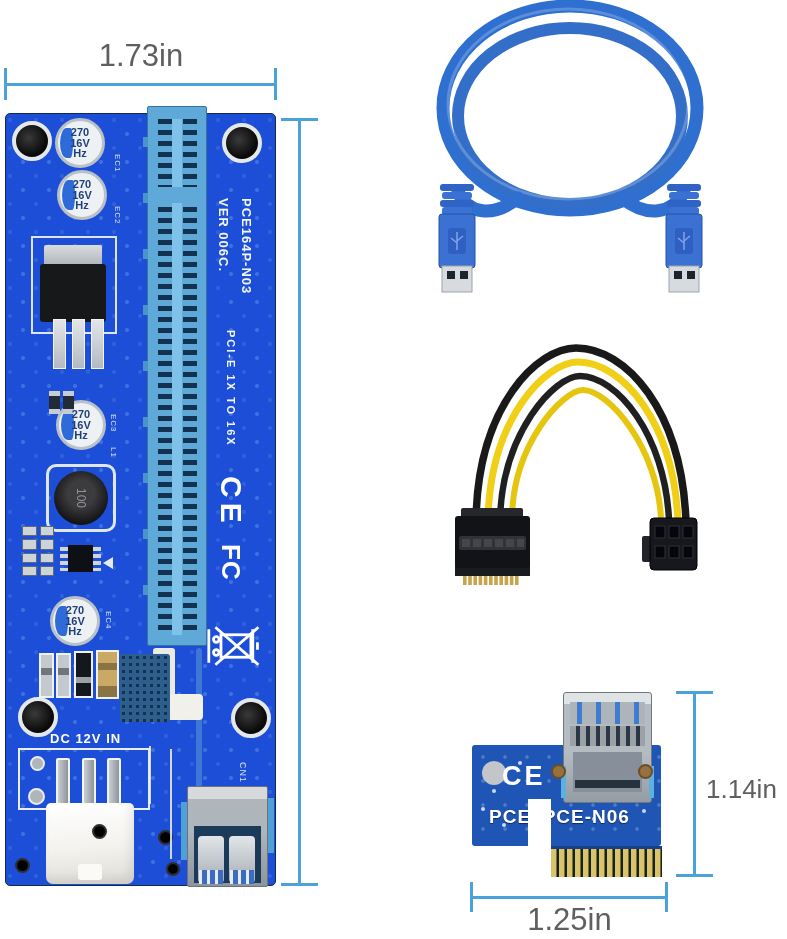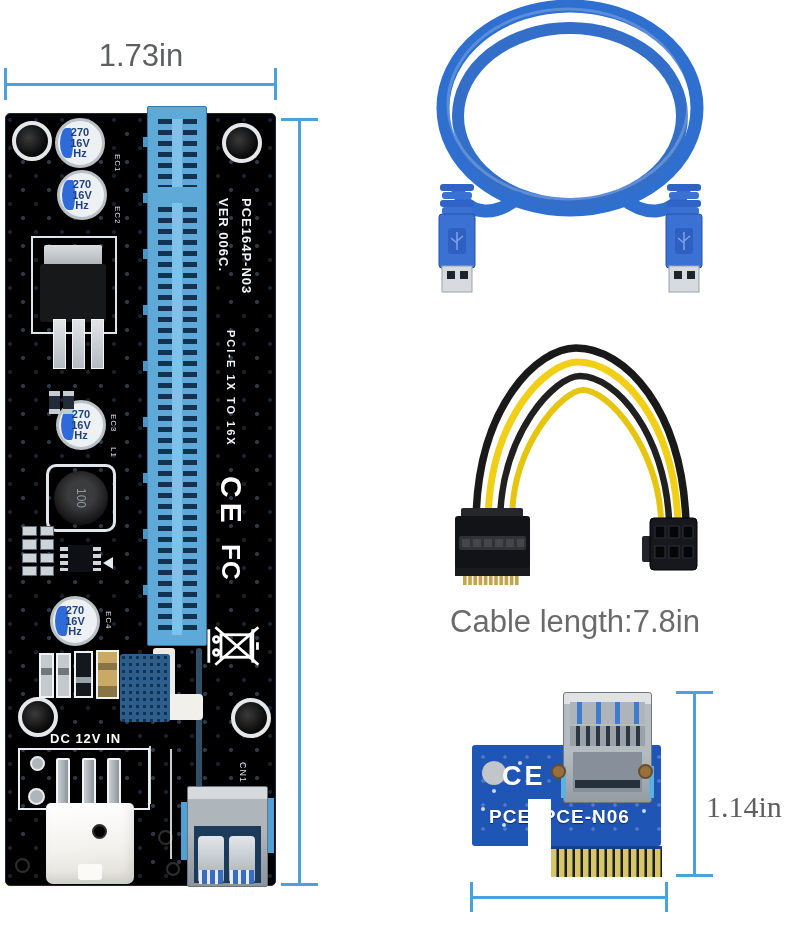--- a/index.html
+++ b/index.html
@@ -4,21 +4,21 @@
 <style>
   html,body{margin:0;padding:0;background:#fff;}
   #canvas{position:relative;width:787px;height:939px;background:#fff;overflow:hidden;
           font-family:"Liberation Sans",sans-serif;}
   .abs{position:absolute;}
   
   .dim-line{position:absolute;background:#4ba2da;}
   .dim-label{position:absolute;color:#5e5f61;font-size:31px;white-space:nowrap;}
   .caption{position:absolute;color:#6a6a6a;font-size:31px;text-align:center;white-space:nowrap;}
   
-  .board{position:absolute;left:5px;top:113px;width:271px;height:773px;background:#000000;
+  .board{position:absolute;left:5px;top:113px;width:271px;height:773px;background:#1d4ed8;
          border-radius:5px;border:1px solid #102c4a;box-sizing:border-box;}
   .board::before{content:"";position:absolute;inset:0;border-radius:inherit;pointer-events:none;
     background-image:radial-gradient(circle,rgba(140,190,235,.30) 1.6px,transparent 2.4px),
                      radial-gradient(circle,rgba(140,190,235,.18) 1.6px,transparent 2.4px);
     background-size:26px 28px,26px 28px;background-position:4px 6px,17px 20px;}
   .hole{position:absolute;border-radius:50%;box-sizing:border-box;border:4px solid #e5e8ea;
         background:radial-gradient(circle at 40% 40%,#3a3a3a,#0a0a0a 65%);}
   .slot{position:absolute;left:141px;top:-8px;width:60px;height:540px;background:#5fa9d9;
         border:1px solid #36749f;box-sizing:border-box;border-radius:2px;}
   .teeth{position:absolute;top:12px;bottom:10px;width:14px;
@@ -273,21 +273,20 @@
       <g fill="#05060a" stroke="#2e3036">
         <rect x="227" y="186" width="10" height="12"></rect>
           <rect x="241" y="186" width="10" height="12"></rect>
           <rect x="255" y="186" width="10" height="12"></rect>
         <rect x="227" y="206" width="10" height="12"></rect>
           <rect x="241" y="206" width="10" height="12"></rect>
           <rect x="255" y="206" width="10" height="12"></rect>
       </g>
     </g>
   </svg>
-  <div class="caption" style="left:430px;top:604px;width:290px;">Cable length:7.8in</div>
 
   <div class="card">
     <div class="cdot" style="left:12px;top:22px;"></div>
       <div class="cdot" style="left:20px;top:44px;"></div>
     <div class="cdot" style="left:9px;top:62px;"></div>
       <div class="cdot" style="left:30px;top:78px;"></div>
     <div class="cdot" style="left:46px;top:16px;"></div>
       <div class="cdot" style="left:120px;top:72px;"></div>
     <div class="cdot" style="left:176px;top:30px;"></div>
       <div class="cdot" style="left:170px;top:64px;"></div>
@@ -308,19 +307,20 @@
     <div style="position:absolute;left:12px;top:88px;width:65px;height:8px;background:#25313d;"></div>
     <div style="position:absolute;left:-2px;top:74px;width:5px;height:32px;background:#5fb0e0;"></div>
     <div style="position:absolute;left:86px;top:74px;width:5px;height:32px;background:#5fb0e0;"></div>
   </div>
   <div class="abs" style="left:551px;top:764px;width:15px;height:15px;border-radius:50%;background:#96713f;border:2px solid #6b4e28;box-sizing:border-box;"></div>
   <div class="abs" style="left:638px;top:764px;width:15px;height:15px;border-radius:50%;background:#96713f;border:2px solid #6b4e28;box-sizing:border-box;"></div>
 
   <div class="dim-line" style="left:693px;top:692px;width:3px;height:185px;"></div>
   <div class="dim-line" style="left:676px;top:691px;width:37px;height:3px;"></div>
   <div class="dim-line" style="left:676px;top:874px;width:37px;height:3px;"></div>
-  <div class="dim-label" style="left:706px;top:790px;font-size:30px;font-family:Liberation Serif, serif;">1.14in</div>
+  <div class="dim-label" style="left:706px;top:774px;font-size:26px;">1.14in</div>
 
   <div class="dim-line" style="left:471px;top:896px;width:197px;height:3px;"></div>
   <div class="dim-line" style="left:470px;top:882px;width:3px;height:30px;"></div>
   <div class="dim-line" style="left:665px;top:882px;width:3px;height:30px;"></div>
+  <div class="dim-label" style="left:471px;top:902px;width:197px;text-align:center;">1.25in</div>
 
 </div>
 
 </body></html>

